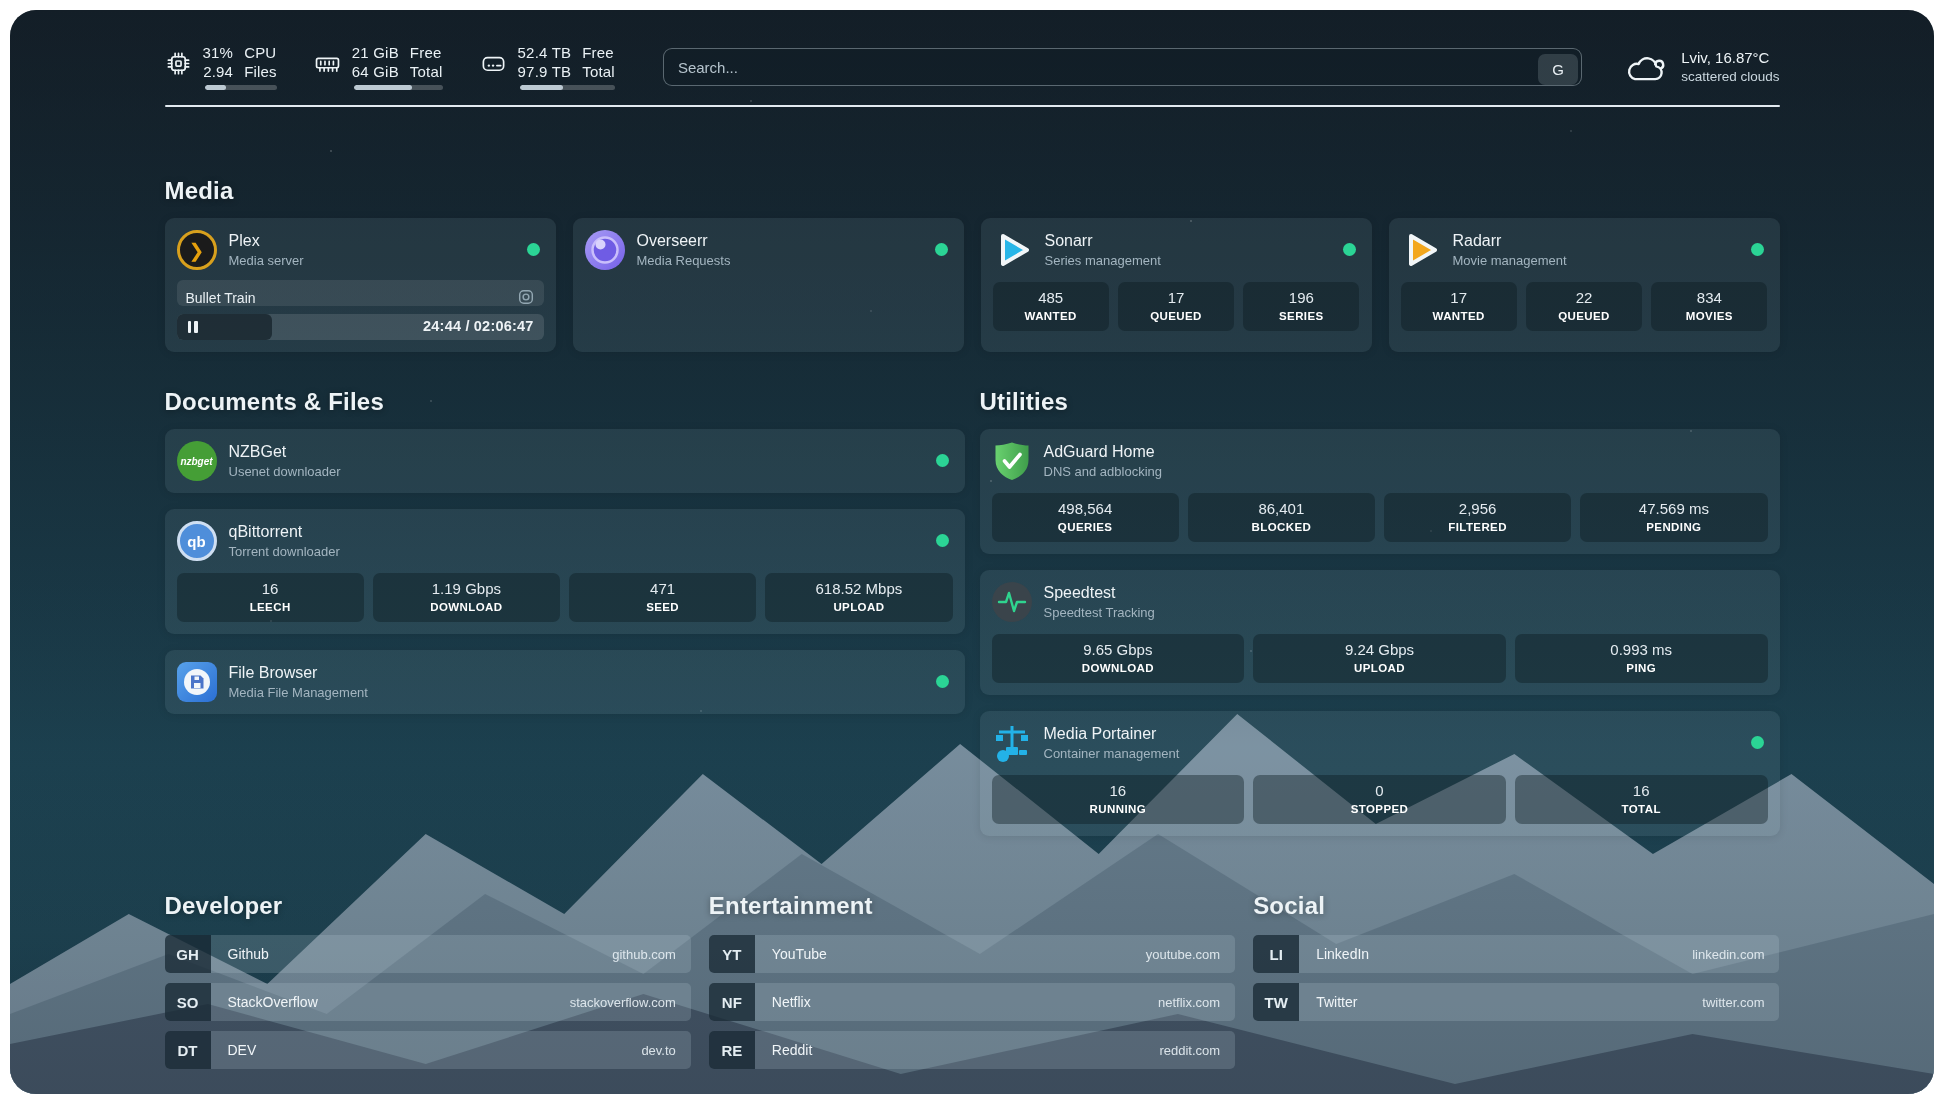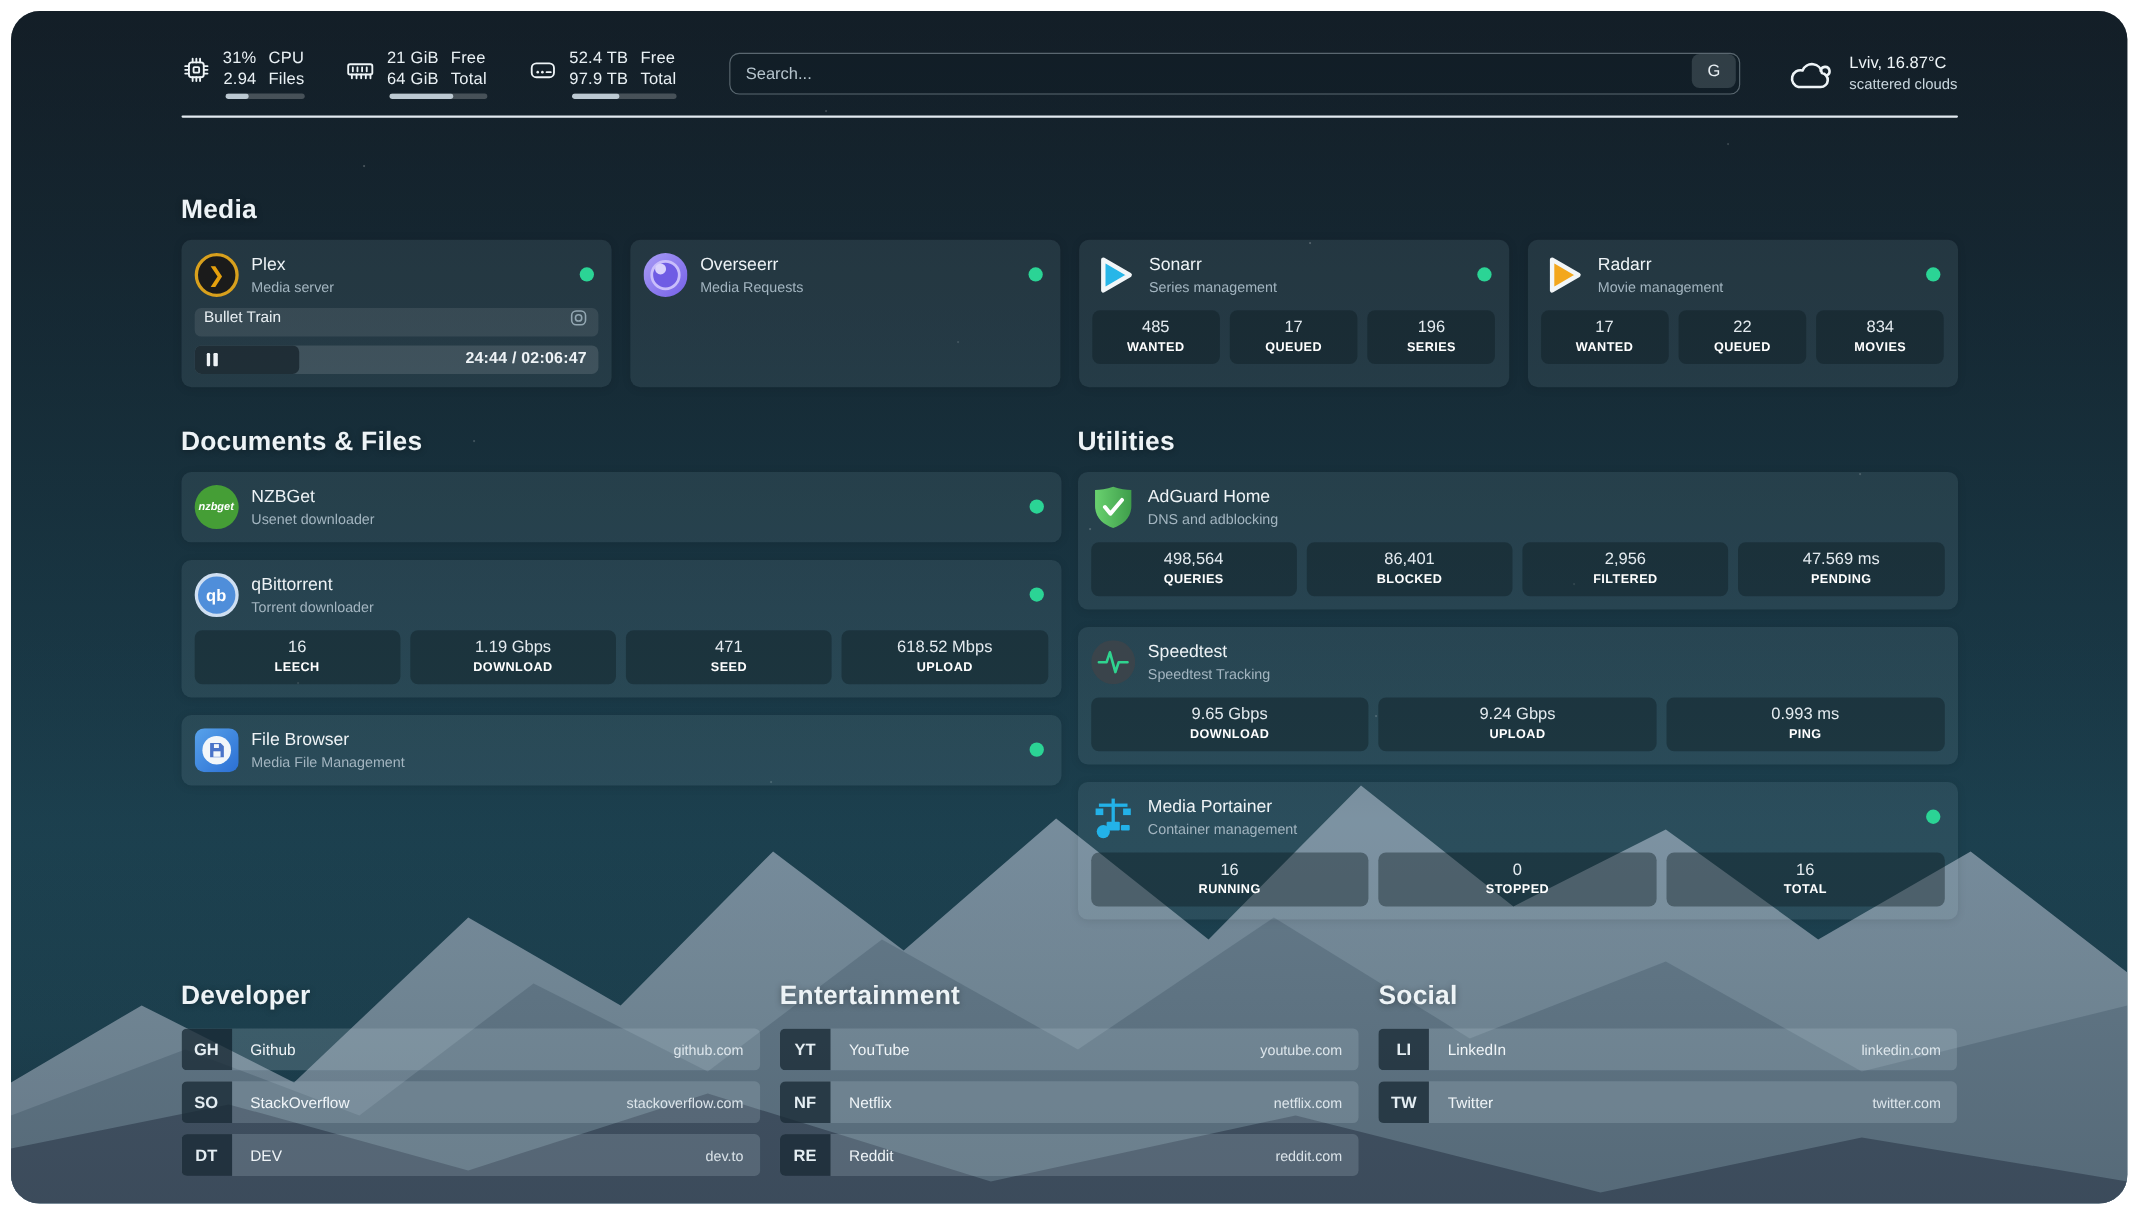--- a/index.html
+++ b/index.html
@@ -25,21 +25,21 @@
   .topbar { margin-top:32px; display:flex; align-items:center; height:48px; }
   .resources { display:flex; align-items:center; gap:37px; }
   .res { position:relative; display:flex; align-items:center; gap:11px; padding-bottom:9px; }
   .res svg { width:27px; height:27px; flex:none; margin-bottom:-4px; }
   .res-vals { text-align:right; }
   .res-labs { text-align:left; }
   .res-vals div, .res-labs div { font-size:15px; line-height:19px; color:#eaf1f5; font-weight:500; letter-spacing:.2px; }
   .res-bar { position:absolute; left:40px; right:0; bottom:0; height:5px; border-radius:3px; background:rgba(255,255,255,.22); overflow:hidden; }
   .res-fill { height:100%; border-radius:3px; background:#bcc9d2; }
 
-  .search { flex:1; display:flex; align-items:flex-start; margin:2px 42px 0 48px; height:38px;
+  .search { flex:1; display:flex; align-items:flex-end; margin:2px 42px 0 48px; height:38px;
     border:1.5px solid rgba(210,226,235,.38); background:rgba(16,30,38,.38); border-radius:9px; }
   .search input { flex:1; height:100%; background:transparent; border:none; outline:none; padding:0 14px;
     color:#e9eff3; font-size:15px; font-family:inherit; }
   .search input::placeholder { color:#b6c4cd; }
   .gbtn { width:40px; height:31px; margin-right:3px; border:none; border-radius:7px; cursor:pointer;
     background:rgba(214,228,236,.16); color:#e9eff3; font-size:15px; font-family:inherit; }
 
   .weather { display:flex; align-items:flex-end; gap:13px; cursor:pointer; }
   .weather svg { width:44px; height:32px; }
   .w1 { font-size:15px; color:#eef4f7; font-weight:500; line-height:20px; }
@@ -66,21 +66,21 @@
     display:flex; align-items:center; justify-content:center; color:#fff; font-weight:700; font-size:15px; }
   .nzb-circ { width:40px; height:40px; border-radius:50%; background:#459e36;
     display:flex; align-items:center; justify-content:center; color:#fff; font-weight:700; font-size:10px; font-style:italic; }
 
   .stats { display:flex; gap:9px; margin-top:12px; }
   .stat { flex:1; background:rgba(10,24,31,.40); border-radius:7px; padding:6px 4px 7px; text-align:center; }
   .sv { font-size:15px; color:#e4ebf0; line-height:20px; }
   .sl { font-size:11.5px; font-weight:700; color:#ffffff; letter-spacing:.4px; line-height:15px; margin-top:1px; }
 
   .plex-now { margin-top:10px; height:26px; background:rgba(255,255,255,.09); border-radius:6px;
-    display:flex; align-items:flex-start; padding:0 9px; }
+    display:flex; align-items:flex-end; padding:0 9px; }
   .plex-now span { font-size:14px; color:#e9eff3; }
   .plex-now svg { margin-left:auto; width:18px; height:18px; cursor:pointer; }
   .plex-progress { position:relative; margin-top:8px; height:26px; background:rgba(255,255,255,.12); border-radius:6px; overflow:hidden; }
   .plex-fill { position:absolute; left:0; top:0; bottom:0; background:rgba(6,17,23,.55); border-radius:6px; }
   .pause { position:absolute; left:11px; top:7px; display:flex; gap:3px; cursor:pointer; }
   .pause i { display:block; width:3.5px; height:12px; background:#eef3f6; border-radius:1px; }
   .ptime { position:absolute; right:10px; top:4px; font-size:14.5px; font-weight:700; color:#eef3f6; letter-spacing:.2px; }
 
   .cols { margin-top:36px; display:grid; grid-template-columns:800px 1fr; gap:15px; align-items:start; }
   .col h2 { margin-bottom:13px; }

